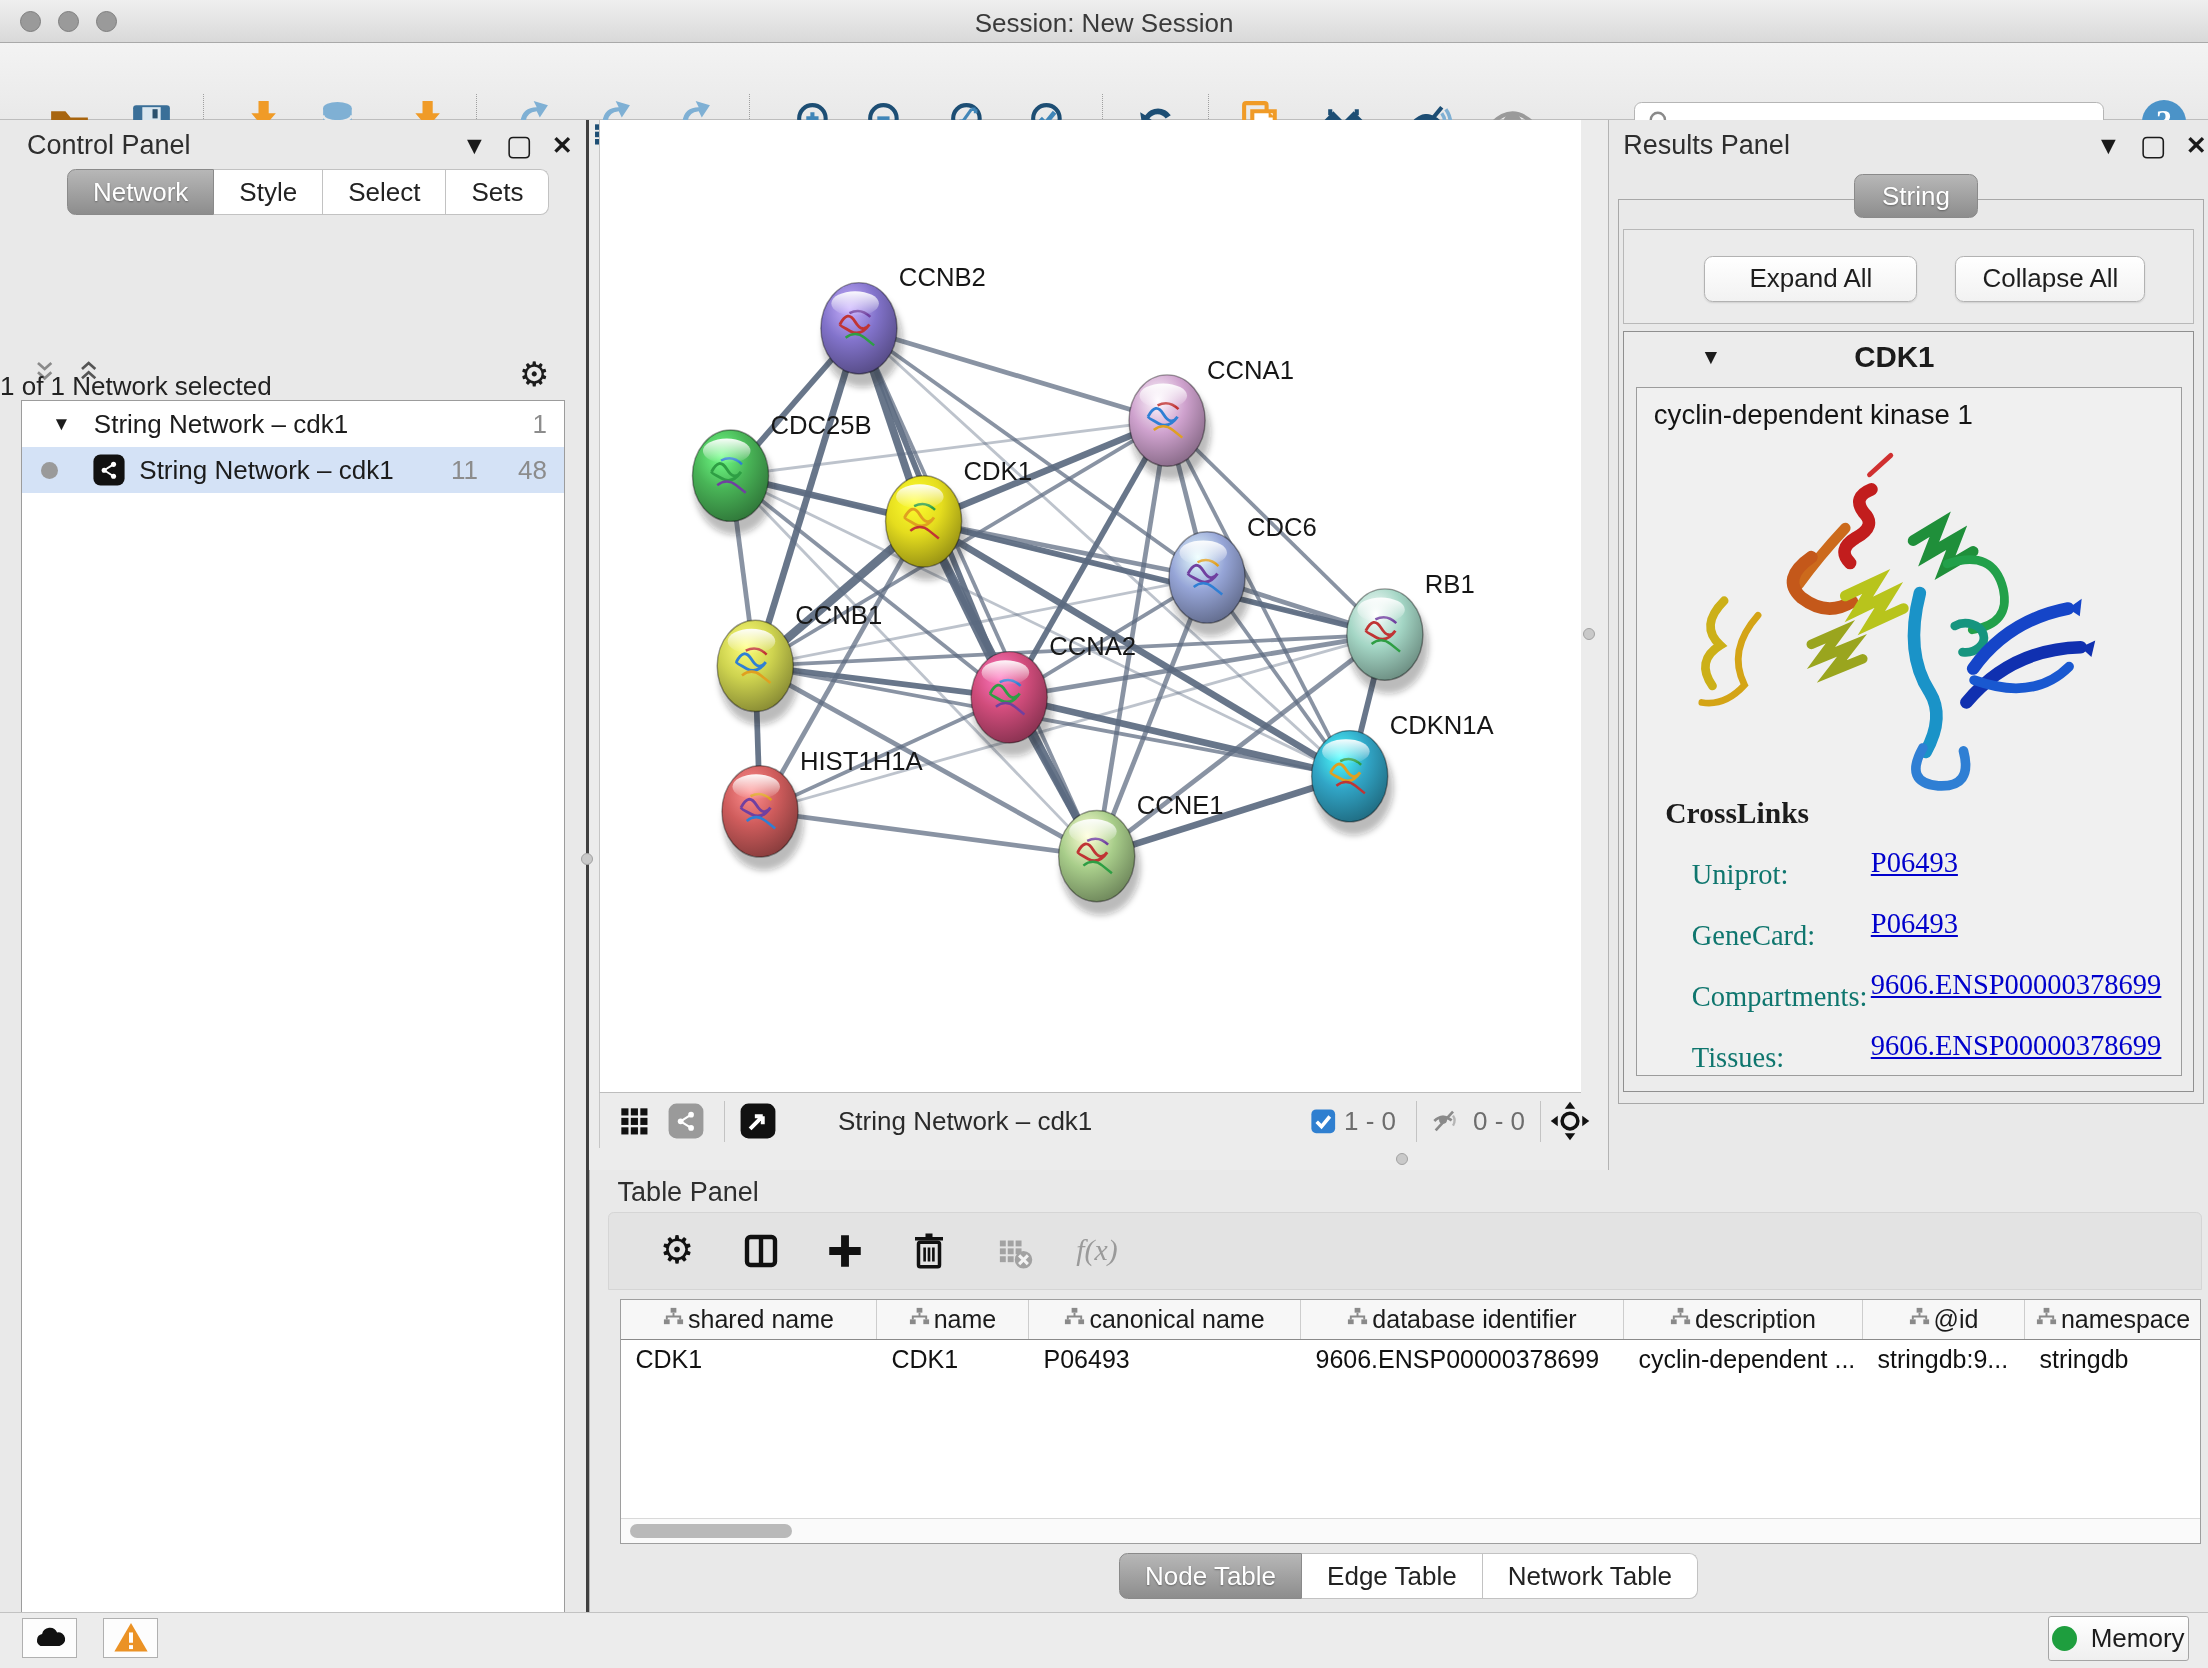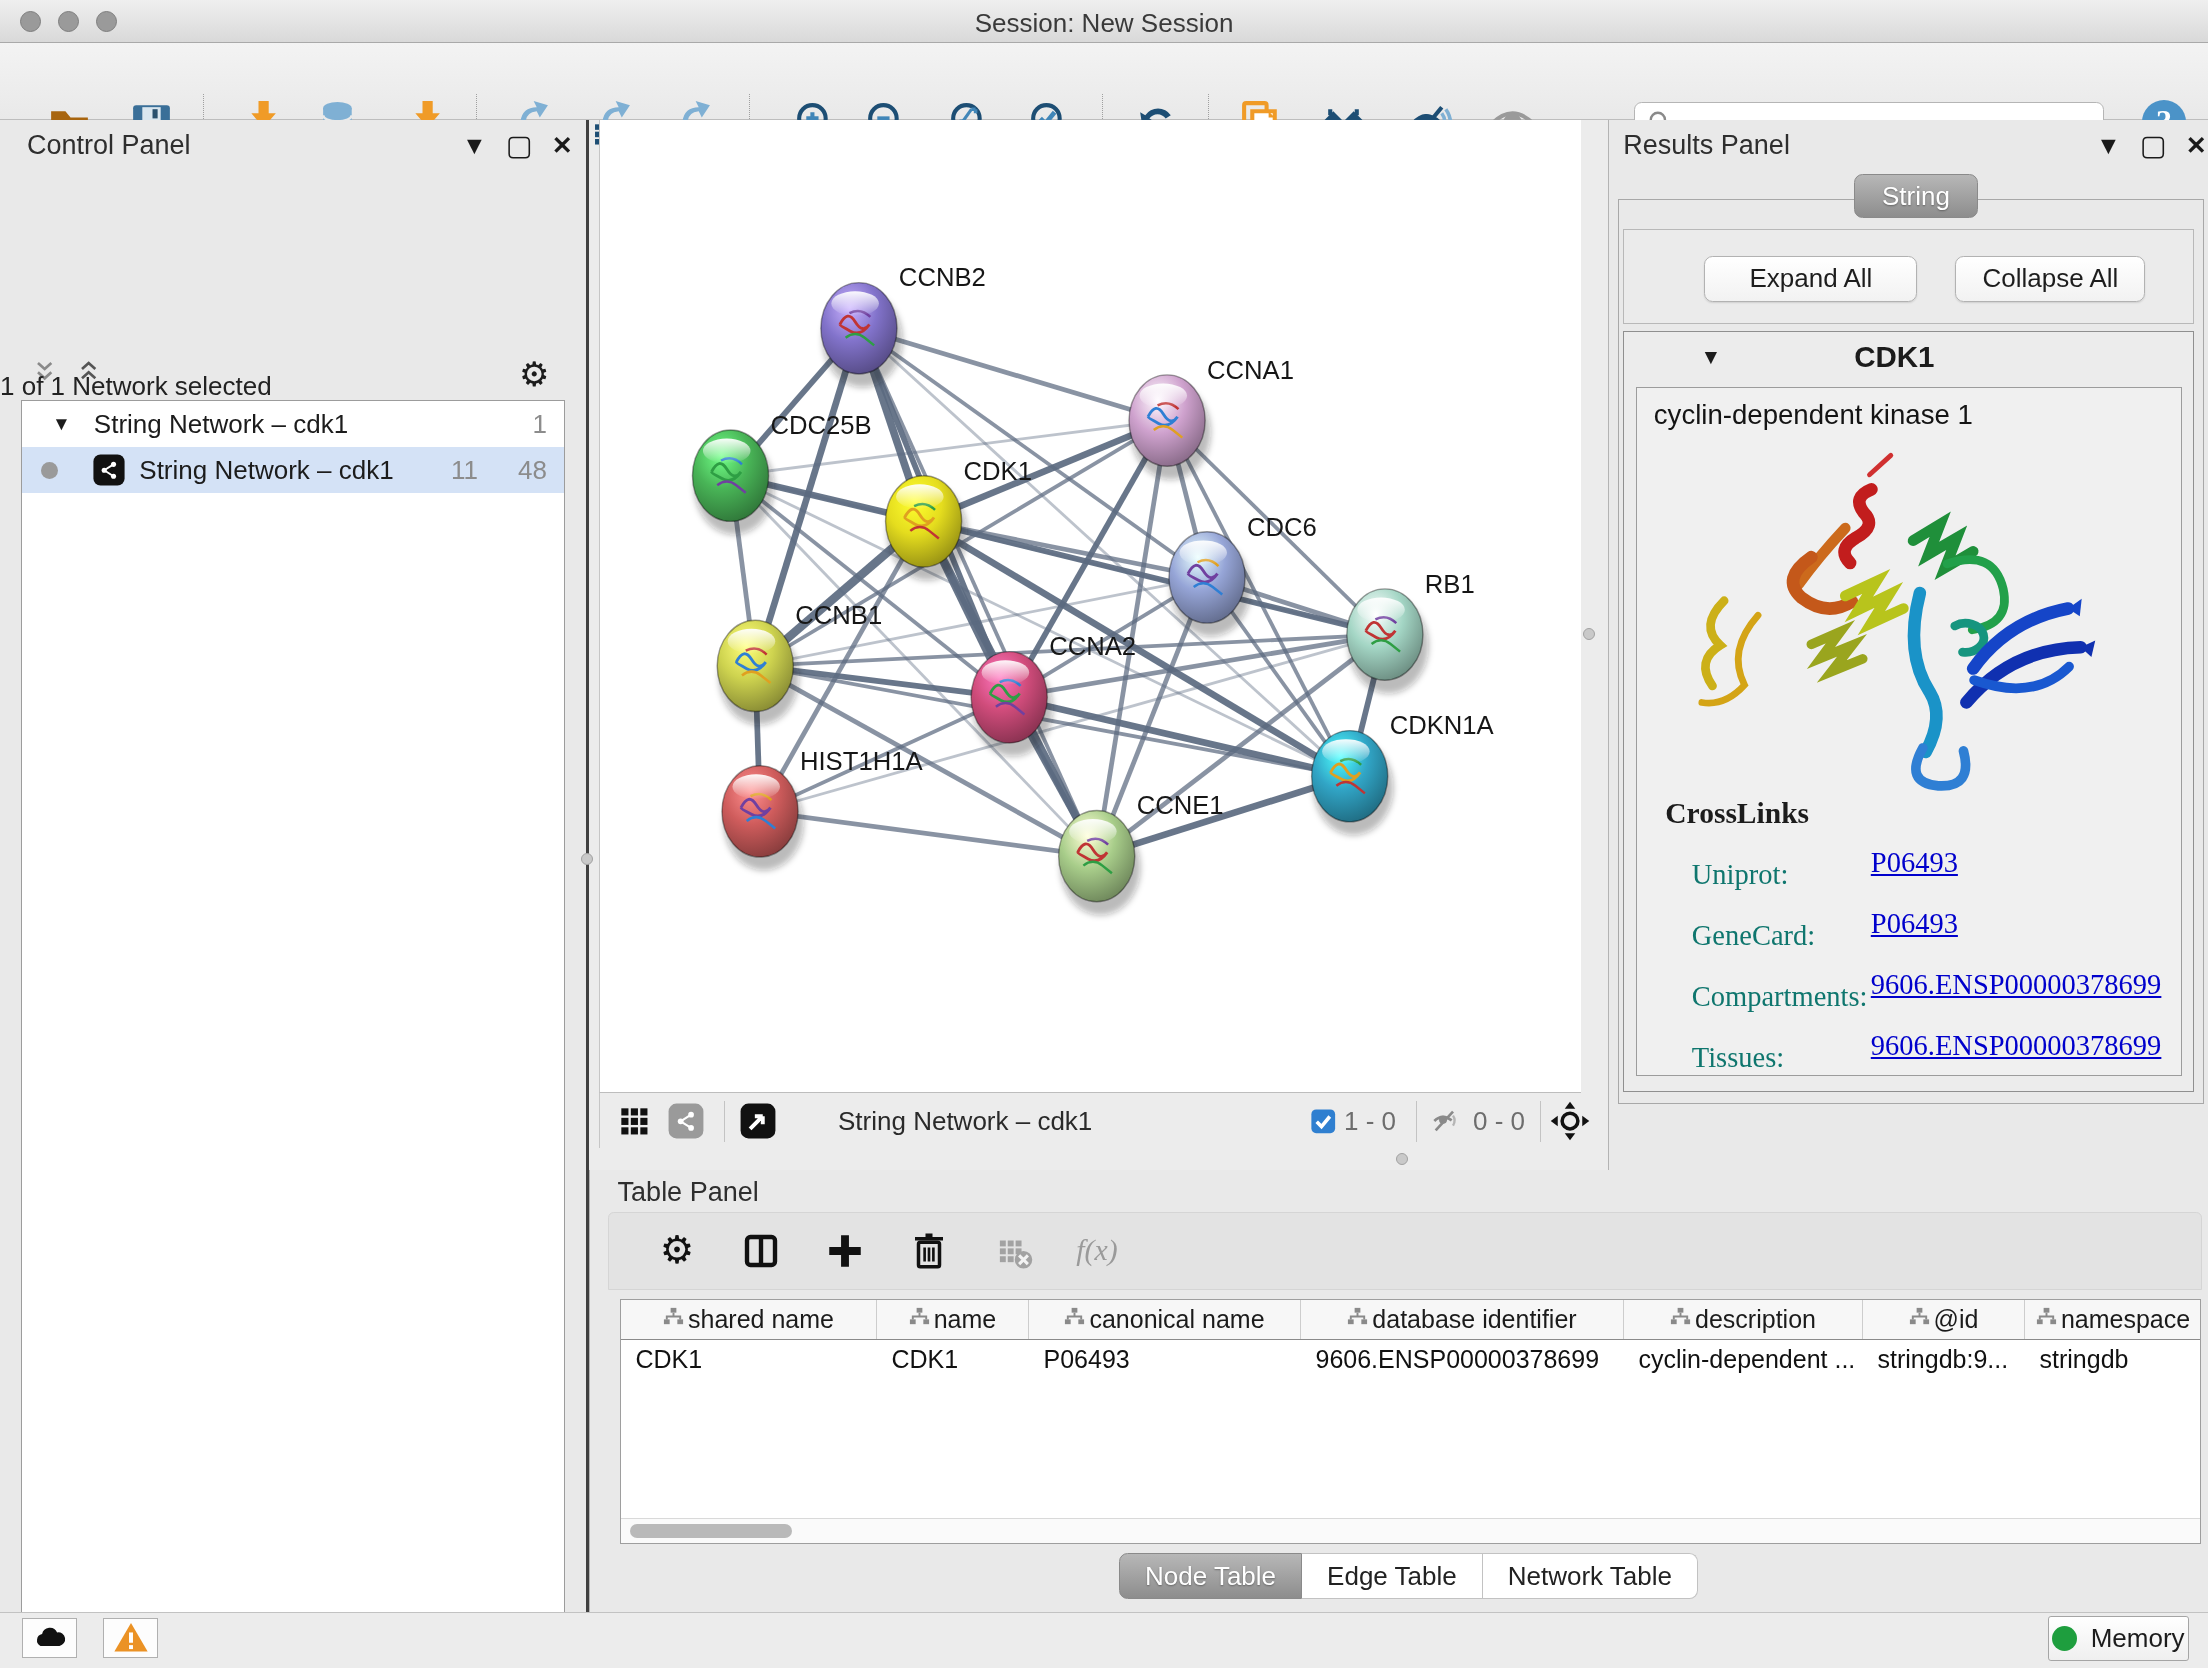--- a/index.html
+++ b/index.html
@@ -329,20 +329,26 @@
       <div class="tb-sep" style="left: 1208px;"></div>
     </div>
 
   <div class="control-panel">
     <div class="panel-title" style="position:absolute;left:27px;top:9.5px">Control Panel</div>
     <div class="panel-icons" style="left:462px;top:11.4px">
       <span class="icon-btn">▼</span>
       <span class="icon-btn" style="font-size:28.5px">▢</span>
       <span class="icon-btn" style="font-weight:bold">✕</span>
     </div>
+    <div class="tabs" style="left:67px;top:49px" id="cp-tabs">
+        <div class="tab active">Network</div>
+        <div class="tab">Style</div>
+        <div class="tab">Select</div>
+        <div class="tab">Sets</div>
+      </div>
     <div class="selector-row">
       <span style="position:absolute;left:34px" id="chev-dd"><svg width="32" height="32" viewBox="0 0 48 48">
             <path d="M6 6l10 9 10-9M6 20l10 9 10-9" stroke="#8a8a8a" stroke-width="4" fill="none"></path>
           </svg></span>
       <span style="position:absolute;left:78px" id="chev-uu"><svg width="32" height="32" viewBox="0 0 48 48">
             <path d="M6 15l10-9 10 9M6 29l10-9 10 9" stroke="#555" stroke-width="4" fill="none"></path>
           </svg></span>
       <span class="selector-text">1 of 1 Network selected</span>
       <span style="position:absolute;left:519px;top:1.9px;font-size:34px">⚙</span>
     </div>

